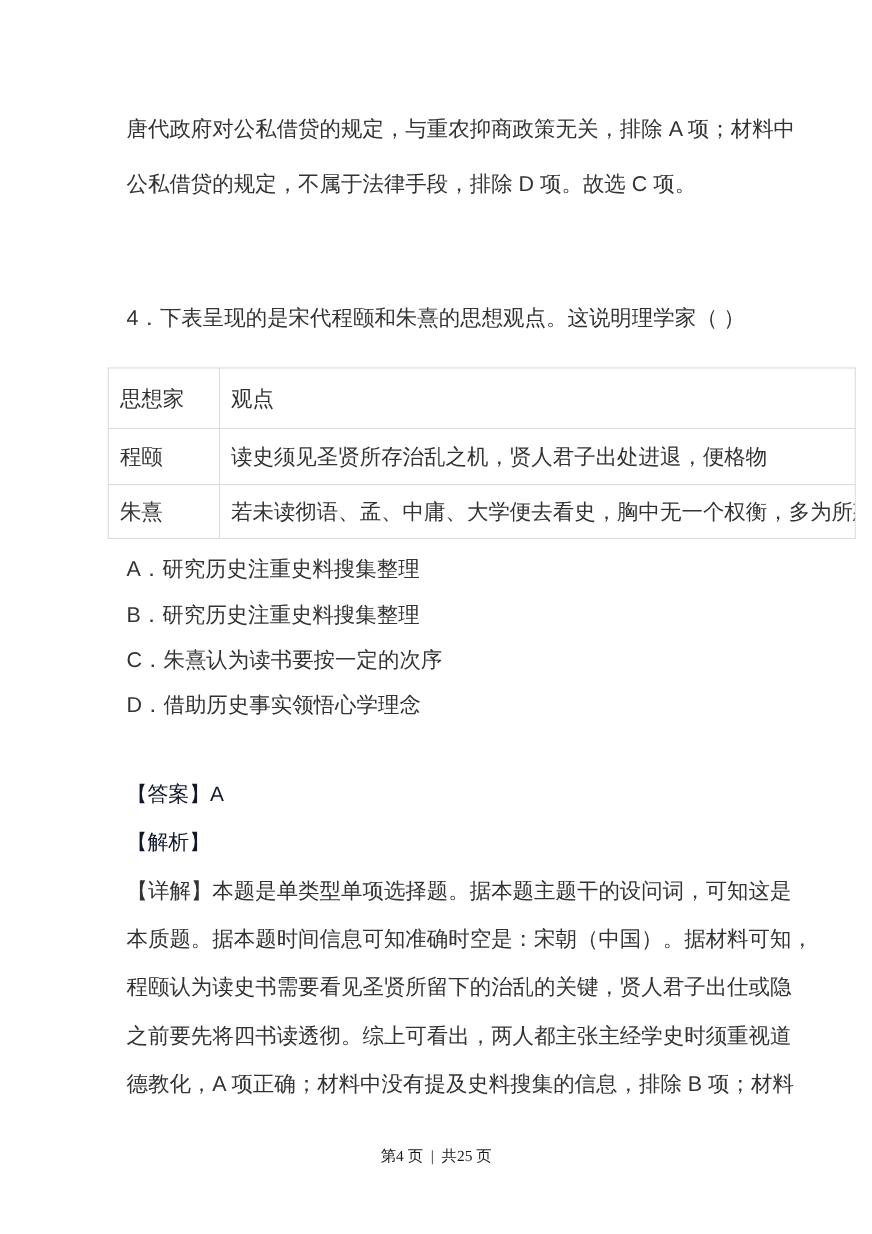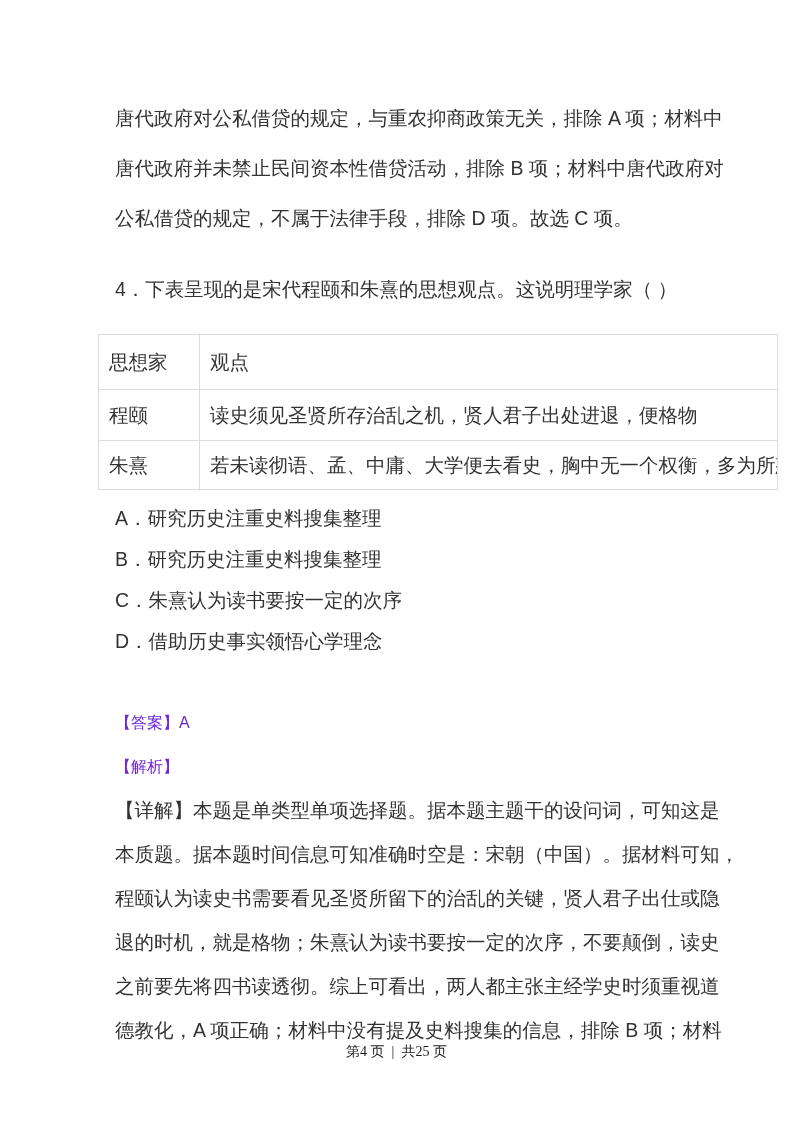--- a/index.html
+++ b/index.html
@@ -23,23 +23,23 @@
   }
   .line {
     white-space: nowrap;
     font-size: 19.5px;
   }
   .para-lines .line { line-height: 50px; }
   .stem-block .line { line-height: 50px; }
   .option-lines .line { line-height: 41px; }
   .detail-lines .line { line-height: 44px; }
   .blue-line {
-    font-size: 16px;
+    font-size: 19px;
     line-height: 44px;
-    color: #6d28d9;
+    color: #0f172a;
     white-space: nowrap;
   }
   .qtable {
     position: absolute;
     left: 65px;
     top: 334px;
     width: 680px;
     border-collapse: collapse;
     table-layout: fixed;
     margin-left: 33px;
@@ -70,21 +70,20 @@
   }
   .footer .sep { margin: 0 7px; color: #1a1a1a; }
 </style>
 </head>
 <body>
 
 <div class="page">
 
   <section class="textblock para-lines" style="top:93px">
     <div class="line">唐代政府对公私借贷的规定，与重农抑商政策无关，排除 A 项；材料中</div>
-    <div class="line">唐代政府并未禁止民间资本性借贷活动，排除 B 项；材料中唐代政府对</div>
     <div class="line">公私借贷的规定，不属于法律手段，排除 D 项。故选 C 项。</div>
   </section>
 
   <section class="textblock stem-block" style="top:264px">
     <div class="line">4．下表呈现的是宋代程颐和朱熹的思想观点。这说明理学家（ ）</div>
   </section>
 
   <table class="qtable">
     <colgroup>
         <col class="c1">
@@ -117,21 +116,20 @@
     <div class="blue-line">【答案】A</div>
   </section>
   <section class="textblock" style="top:745px">
     <div class="blue-line">【解析】</div>
   </section>
 
   <section class="textblock detail-lines" style="top:788px">
     <div class="line">【详解】本题是单类型单项选择题。据本题主题干的设问词，可知这是</div>
     <div class="line">本质题。据本题时间信息可知准确时空是：宋朝（中国）。据材料可知，</div>
     <div class="line">程颐认为读史书需要看见圣贤所留下的治乱的关键，贤人君子出仕或隐</div>
-    <div class="line">退的时机，就是格物；朱熹认为读书要按一定的次序，不要颠倒，读史</div>
     <div class="line">之前要先将四书读透彻。综上可看出，两人都主张主经学史时须重视道</div>
     <div class="line">德教化，A 项正确；材料中没有提及史料搜集的信息，排除 B 项；材料</div>
   </section>
 
   <div class="footer">
     <span>第4 页</span><span class="sep">|</span><span>共25 页</span>
   </div>
 
 </div>
 

